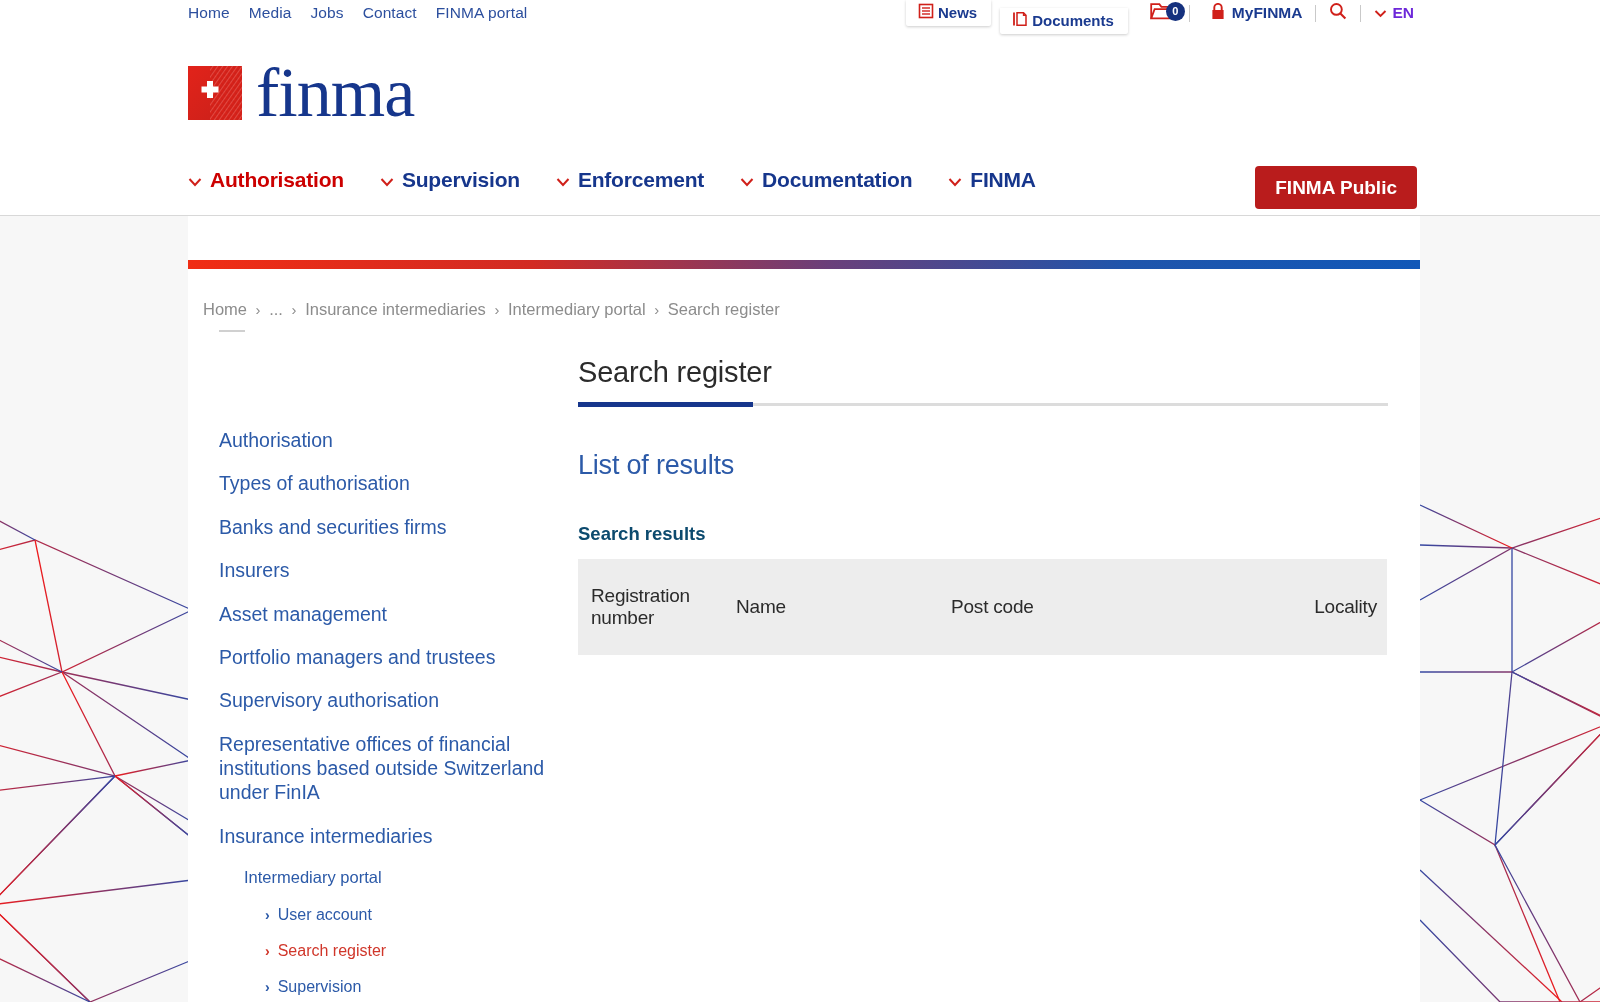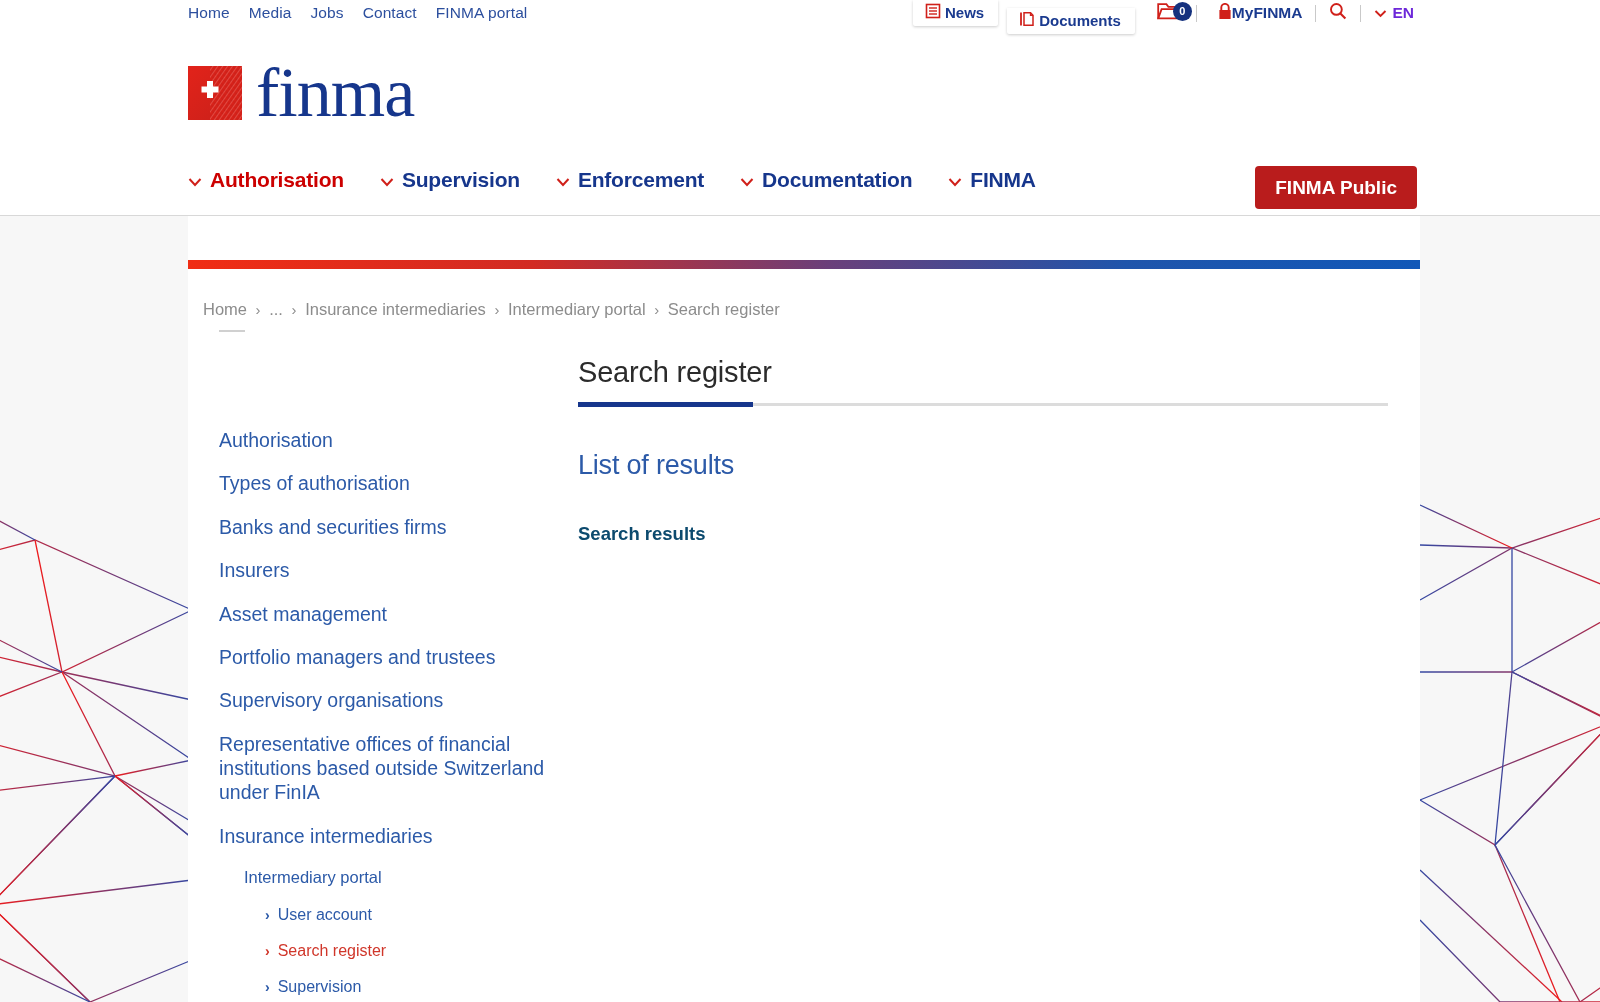--- a/index.html
+++ b/index.html
@@ -112,21 +112,21 @@
     font-size: 11px;
     font-weight: bold;
     display: flex;
     align-items: center;
     justify-content: center;
     line-height: 1;
   }
   .myfinma {
     display: flex;
     align-items: center;
-    gap: 0;
+    gap: 7px;
     font-size: 15.5px;
     font-weight: bold;
     color: #1a3a8f;
     cursor: pointer;
     margin-left: 8px;
   }
   .lang {
     display: flex;
     align-items: center;
     gap: 5px;
@@ -534,21 +534,21 @@
   </div>
   <div class="breadcrumb-rule"></div>
 
   <nav class="sidenav">
     <a>Authorisation</a>
     <a>Types of authorisation</a>
     <a>Banks and securities firms</a>
     <a>Insurers</a>
     <a>Asset management</a>
     <a>Portfolio managers and trustees</a>
-    <a>Supervisory organisations</a>
+    <a>Supervisory authorisation</a>
     <a>Representative offices of financial institutions based outside Switzerland under FinIA</a>
     <a>Insurance intermediaries</a>
     <a class="sub1">Intermediary portal</a>
     <a class="sub2">
       <span class="chev">›</span>
       <span>User account</span>
     </a>
     <a class="sub2 active">
       <span class="chev">›</span>
       <span>Search register</span>
@@ -561,14 +561,25 @@
   </nav>
 
   <div class="main-col">
     <h1 class="page-title">Search register</h1>
     <div class="title-rule"></div>
 
     <h2 class="section-title">List of results</h2>
 
     <div class="results-label">Search results</div>
 
+    <table class="results-table">
+      <thead>
+        <tr>
+          <th class="c1">Registration number</th>
+          <th class="c2">Name</th>
+          <th class="c3">Post code</th>
+          <th class="c4">Locality</th>
+        </tr>
+      </thead>
+      <tbody></tbody>
+    </table>
   </div>
 </div>
 
 </body></html>

